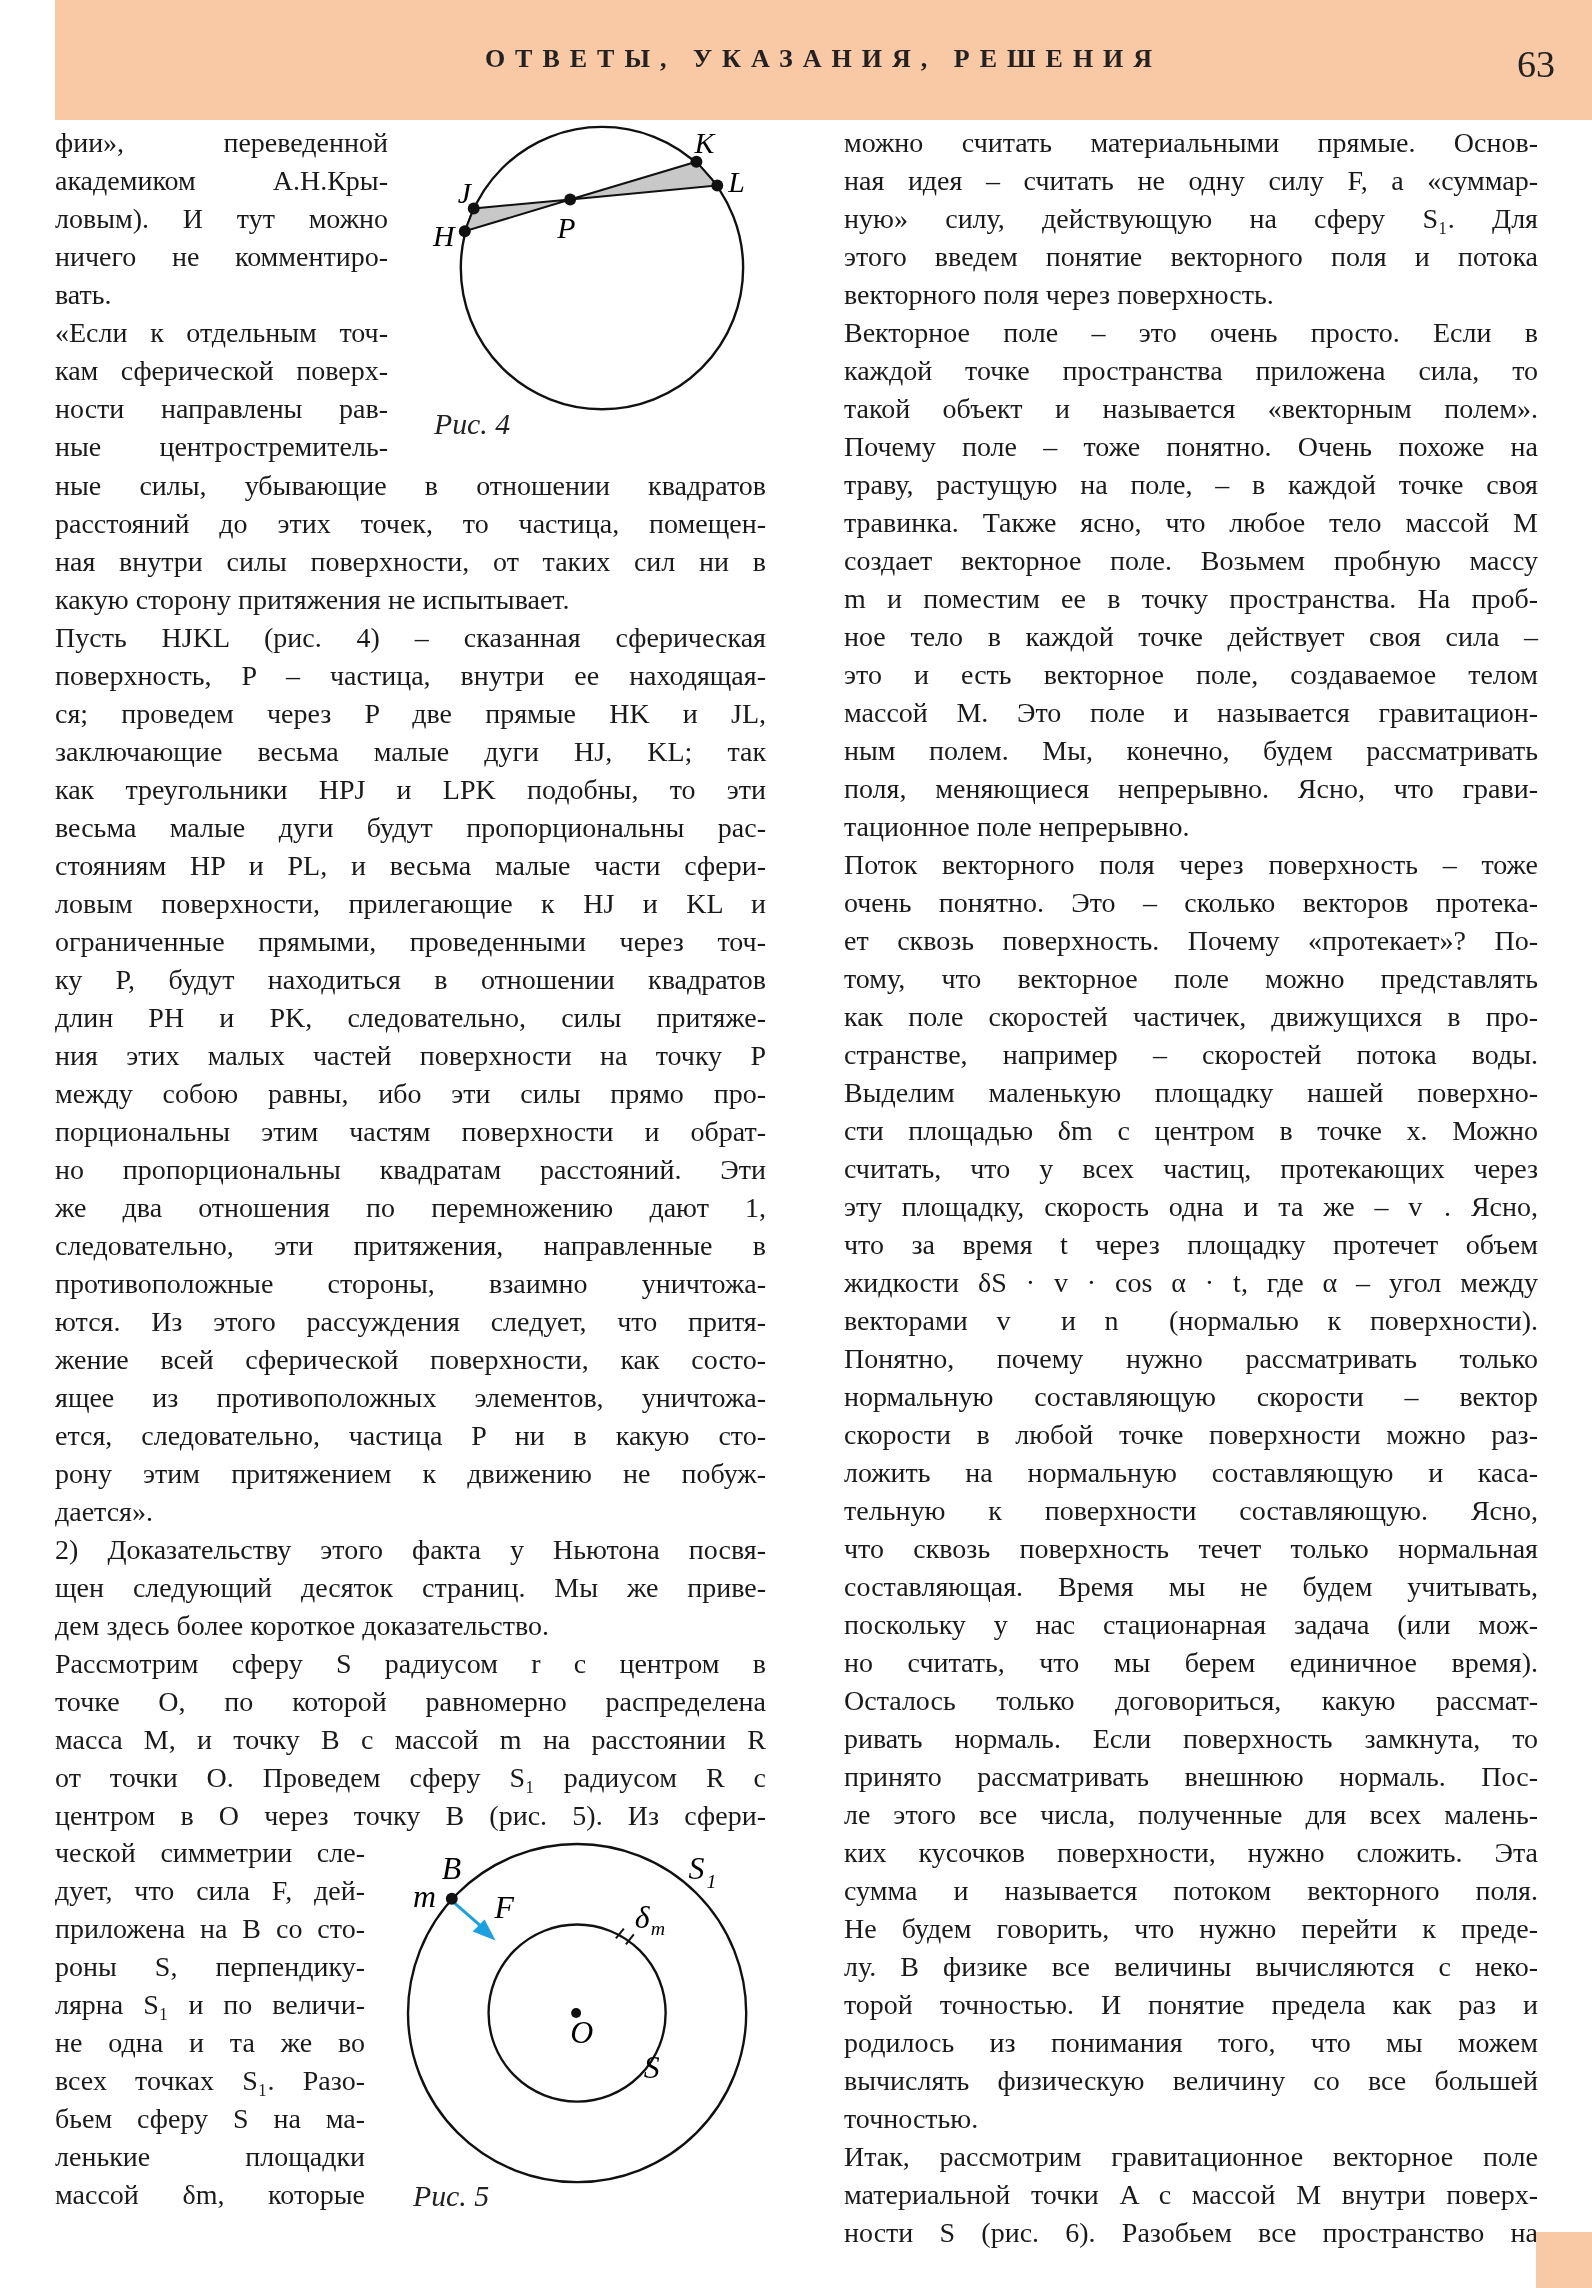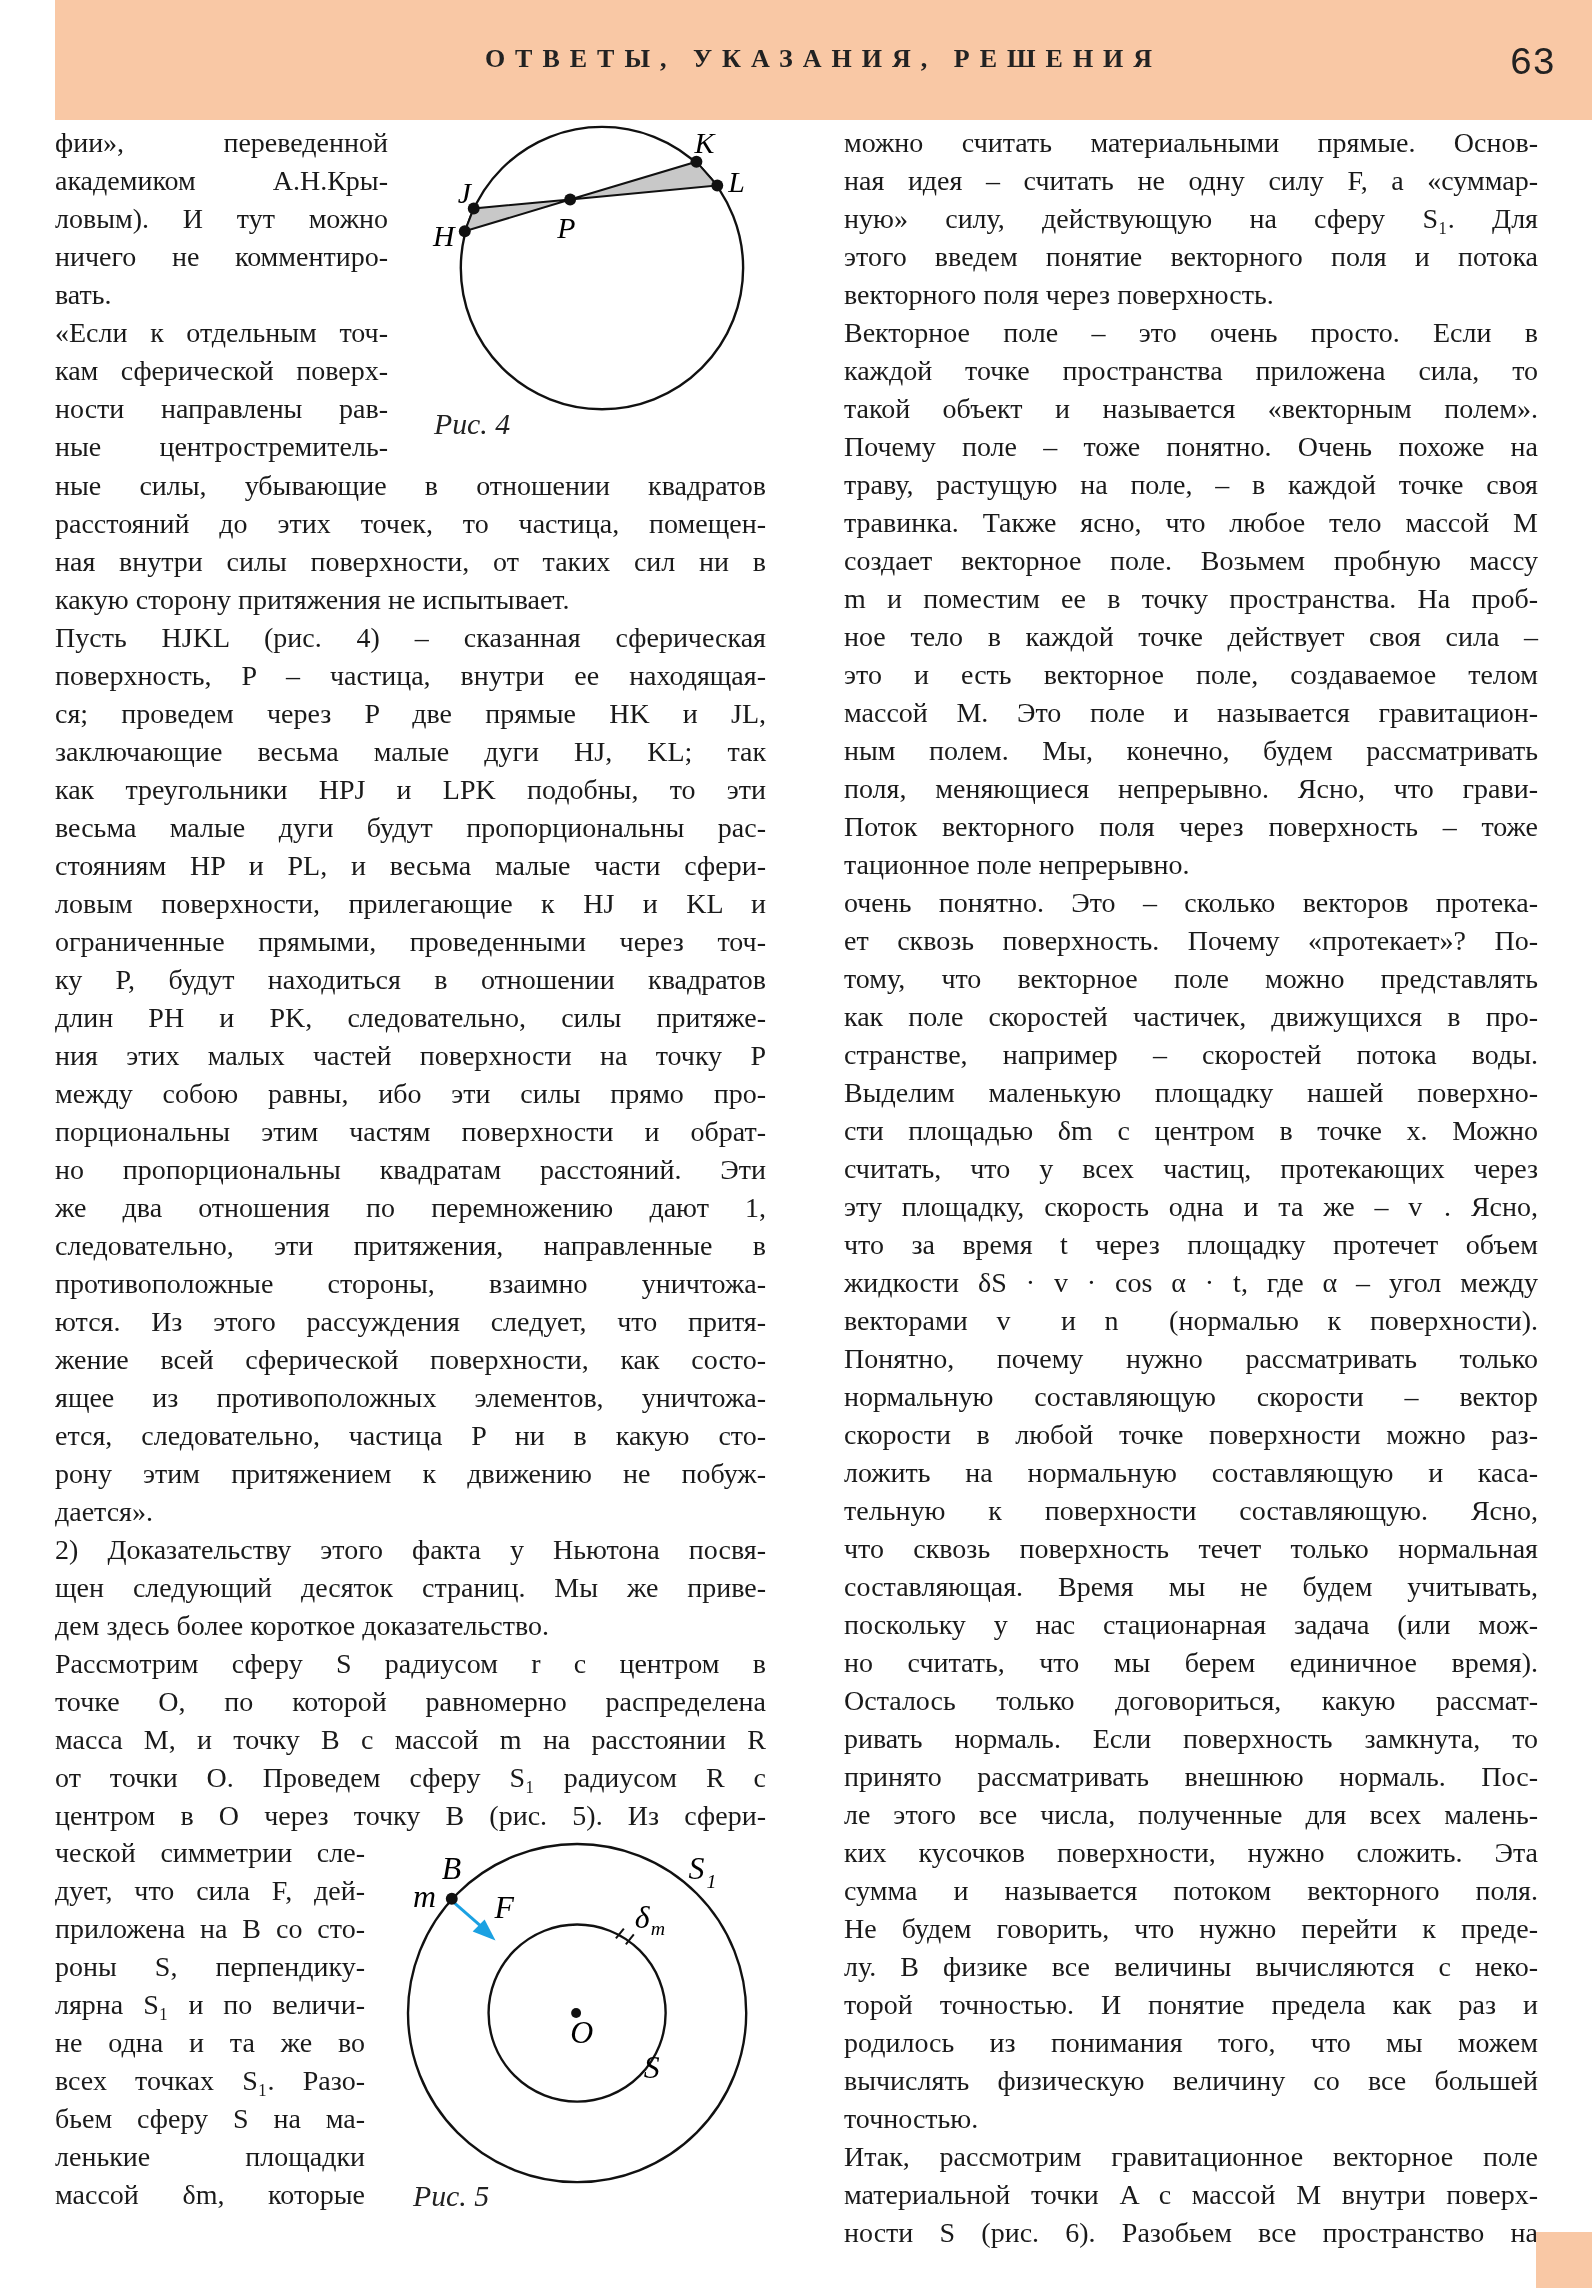--- a/index.html
+++ b/index.html
@@ -1,21 +1,21 @@
 <!DOCTYPE html>
 <html><head>
 <meta charset="utf-8">
 <style>
   html, body { margin:0; padding:0; }
   body { width:1592px; height:2289px; position:relative; background:#ffffff; overflow:hidden;
          font-family:"Liberation Serif","DejaVu Serif",serif; color:#1a1a1a; }
   .header { position:absolute; left:55px; top:0; width:1537px; height:120px; background:#f9c8a5; }
   .header-title { position:absolute; left:0; width:1537px; top:44px; text-align:center;
          font-family:"Liberation Serif",serif; font-weight:bold; font-size:26px; letter-spacing:10px; color:#222; }
-  .page-number { position:absolute; right:37px; top:42px; font-size:38px; color:#222; font-family:Liberation Mono, monospace; }
+  .page-number { position:absolute; right:37px; top:42px; font-size:38px; color:#222; font-family:Liberation Serif, serif; }
   .corner-block { position:absolute; left:1536px; top:2232px; width:56px; height:57px; background:#f9c8a5; }
   .col { position:absolute; font-size:28px; line-height:38px; }
   .line { display:block; text-align:justify; text-align-last:justify; white-space:nowrap; height:38px; overflow:visible; }
   .line.last { text-align-last:left; }
   .line span.inner { display:inline-block; width:100%; text-align:justify; text-align-last:justify; white-space:normal; }
   .line.last span.inner { text-align-last:left; }
   .fig { position:absolute; }
   .fig svg text { font-family:"Liberation Serif",serif; font-style:italic; }
   .caption { font-family:"DejaVu Sans",sans-serif; font-style:italic; font-size:30px; fill:#222; }
 </style>
@@ -100,22 +100,22 @@
     <div class="line"><span class="inner">Почему поле – тоже понятно. Очень похоже на</span></div>
     <div class="line"><span class="inner">траву, растущую на поле, – в каждой точке своя</span></div>
     <div class="line"><span class="inner">травинка. Также ясно, что любое тело массой M</span></div>
     <div class="line"><span class="inner">создает векторное поле. Возьмем пробную массу</span></div>
     <div class="line"><span class="inner">m и поместим ее в точку пространства. На проб-</span></div>
     <div class="line"><span class="inner">ное тело в каждой точке действует своя сила –</span></div>
     <div class="line"><span class="inner">это и есть векторное поле, создаваемое телом</span></div>
     <div class="line"><span class="inner">массой M. Это поле и называется гравитацион-</span></div>
     <div class="line"><span class="inner">ным полем. Мы, конечно, будем рассматривать</span></div>
     <div class="line"><span class="inner">поля, меняющиеся непрерывно. Ясно, что грави-</span></div>
+    <div class="line last"><span class="inner">тационное поле непрерывно.</span></div>
     <div class="line"><span class="inner">Поток векторного поля через поверхность – тоже</span></div>
-    <div class="line last"><span class="inner">тационное поле непрерывно.</span></div>
     <div class="line"><span class="inner">очень понятно. Это – сколько векторов протека-</span></div>
     <div class="line"><span class="inner">ет сквозь поверхность. Почему «протекает»? По-</span></div>
     <div class="line"><span class="inner">тому, что векторное поле можно представлять</span></div>
     <div class="line"><span class="inner">как поле скоростей частичек, движущихся в про-</span></div>
     <div class="line"><span class="inner">странстве, например – скоростей потока воды.</span></div>
     <div class="line"><span class="inner">Выделим маленькую площадку нашей поверхно-</span></div>
     <div class="line"><span class="inner">сти площадью δm с центром в точке x. Можно</span></div>
     <div class="line"><span class="inner">считать, что у всех частиц, протекающих через</span></div>
     <div class="line"><span class="inner">эту площадку, скорость одна и та же – v⃗. Ясно,</span></div>
     <div class="line"><span class="inner">что за время t через площадку протечет объем</span></div>

